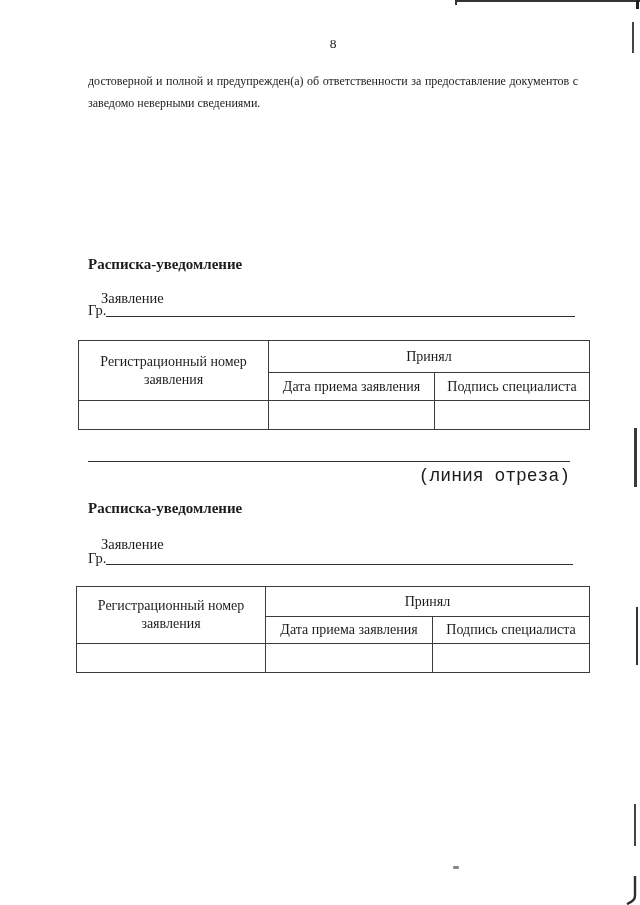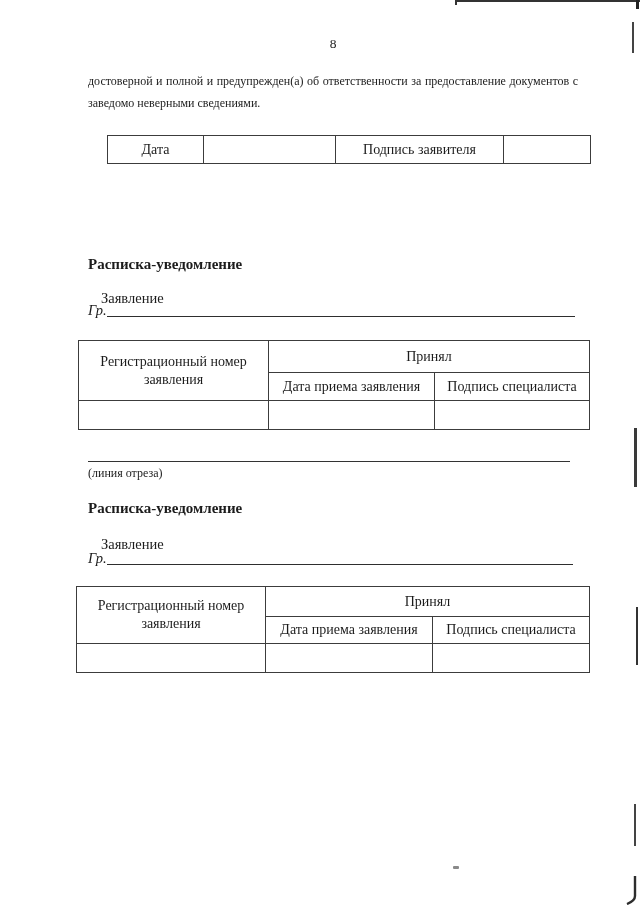--- a/index.html
+++ b/index.html
@@ -11,50 +11,44 @@
   .page-number{left:88px;top:36px;width:490px;text-align:center;font-size:13.5px;}
   .intro{left:88px;top:70px;width:490px;font-size:12px;line-height:22px;text-align:justify;}
   table.tbl{position:absolute;border-collapse:collapse;table-layout:fixed;}
   table.tbl td{
     border:1.6px solid #3c3c3c;text-align:center;vertical-align:middle;
     font-size:14px;line-height:18px;padding:1px 4px;box-sizing:border-box;
     overflow:hidden;
   }
   .heading{left:88px;width:490px;font-weight:bold;font-size:15px;}
   .label-line{font-size:14.5px;}
-  .gr-row{display:flex;align-items:flex-end;font-style:italic;}
+  .gr-row{display:flex;align-items:flex-end;}
   .gr-row .uline{flex:1;border-bottom:1.5px solid #2e2e2e;height:14px;margin-bottom:2px;}
   .cutline{border-top:1.6px solid #333;}
-  .cutlabel{text-align:left;font-size:12px;}
+  .cutlabel{text-align:right;font-size:18px;font-family:Liberation Mono, monospace;}
   .artifact{background:#333;}
   .speck{background:#8a8a8a;border-radius:1px;}
 </style>
 </head>
 <body>
 
 <div class="page">
 
   <div class="abs page-number">8</div>
 
   <div class="abs intro">достоверной и полной и предупрежден(а) об ответственности за предоставление документов с заведомо неверными сведениями.</div>
 
   <table class="tbl" style="left:107px;top:135px;width:483px;">
     <colgroup>
         <col style="width:96px">
         <col style="width:132px">
         <col style="width:168px">
         <col style="width:87px">
       </colgroup>
     <tbody>
-        <tr style="height:28px">
-      <td>Дата</td>
-      <td></td>
-      <td>Подпись заявителя</td>
-      <td></td>
-    </tr>
   </tbody>
     </table>
 
   <div class="abs heading" style="top:256px;">Расписка-уведомление</div>
   <div class="abs label-line" style="left:101px;top:290px;">Заявление</div>
   <div class="abs gr-row" style="left:88px;top:302px;width:487px;">
     <span class="label-line">Гр.</span>
     <span class="uline"></span>
   </div>
 

